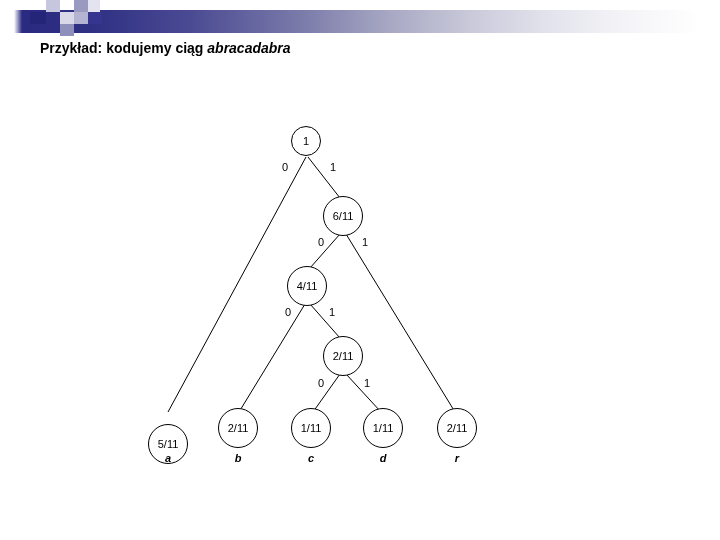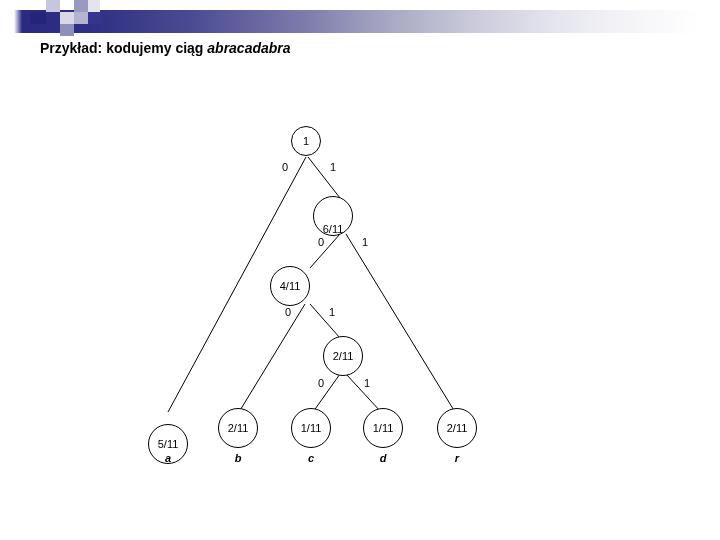--- a/index.html
+++ b/index.html
@@ -131,24 +131,24 @@
       <line x1="305" y1="304" x2="239" y2="412" stroke="#000000" stroke-width="1"></line>
       <line x1="310" y1="304" x2="340" y2="338" stroke="#000000" stroke-width="1"></line>
       <line x1="340" y1="374" x2="313" y2="412" stroke="#000000" stroke-width="1"></line>
       <line x1="346" y1="374" x2="381" y2="412" stroke="#000000" stroke-width="1"></line>
     </svg>
 
   <div id="tree">
       <div class="node small" style="left: 291px; top: 126px;">
         <span>1</span>
       </div>
-      <div class="node big" style="left: 313px; top: 196px; align-items: flex-end;">
+      <div class="node big" style="left: 323px; top: 196px;">
         <span>6/11</span>
       </div>
-      <div class="node big" style="left: 270px; top: 266px;">
+      <div class="node big" style="left: 287px; top: 266px;">
         <span>4/11</span>
       </div>
       <div class="node big" style="left: 323px; top: 336px;">
         <span>2/11</span>
       </div>
       <div class="node big" style="left: 148px; top: 424px;">
         <span>5/11</span>
       </div>
       <div class="node big" style="left: 218px; top: 408px;">
         <span>2/11</span>

